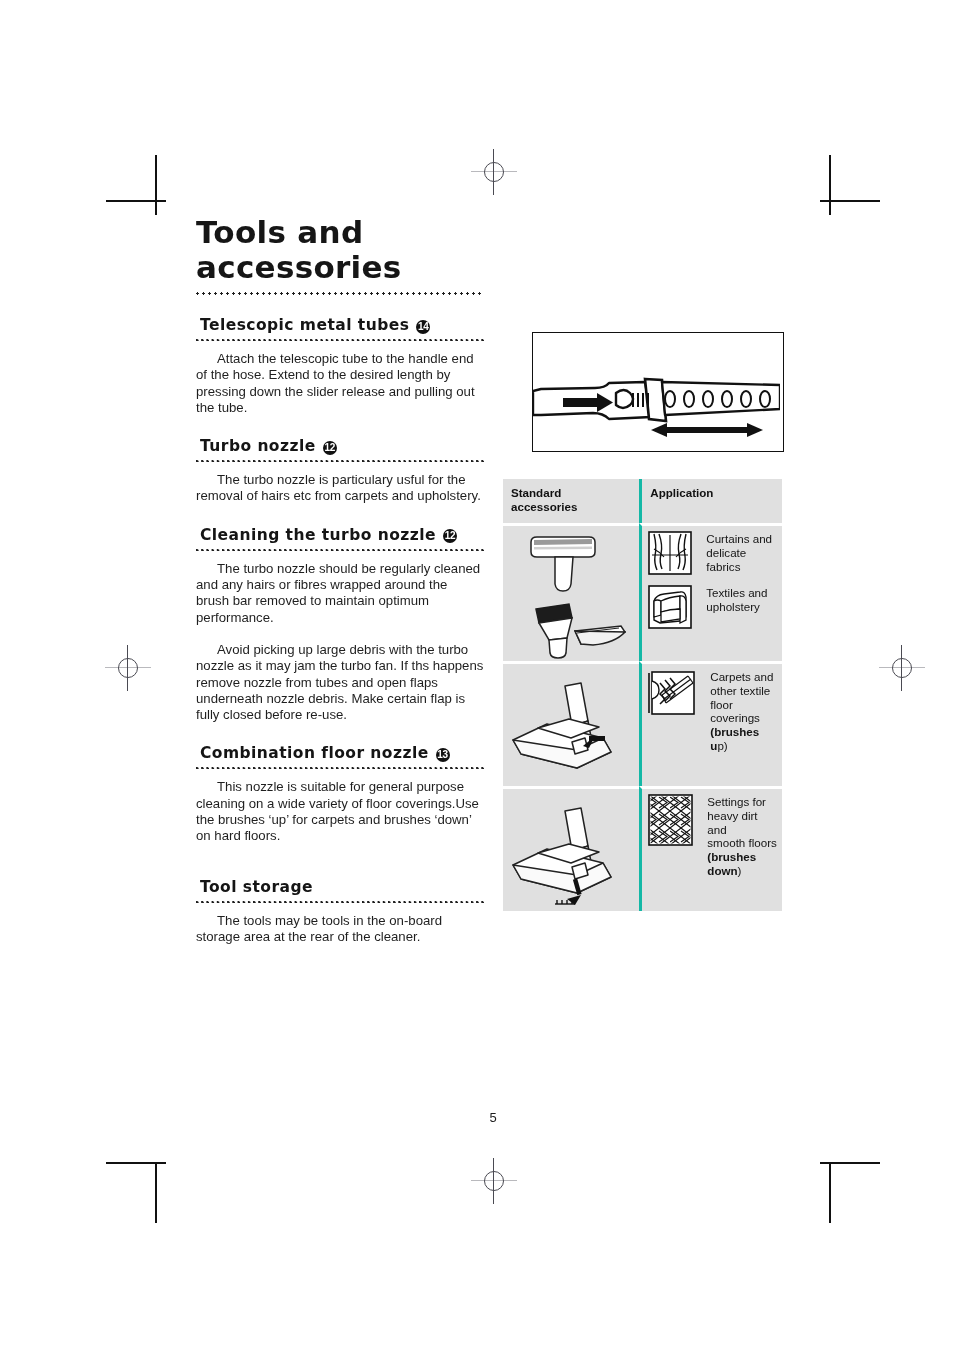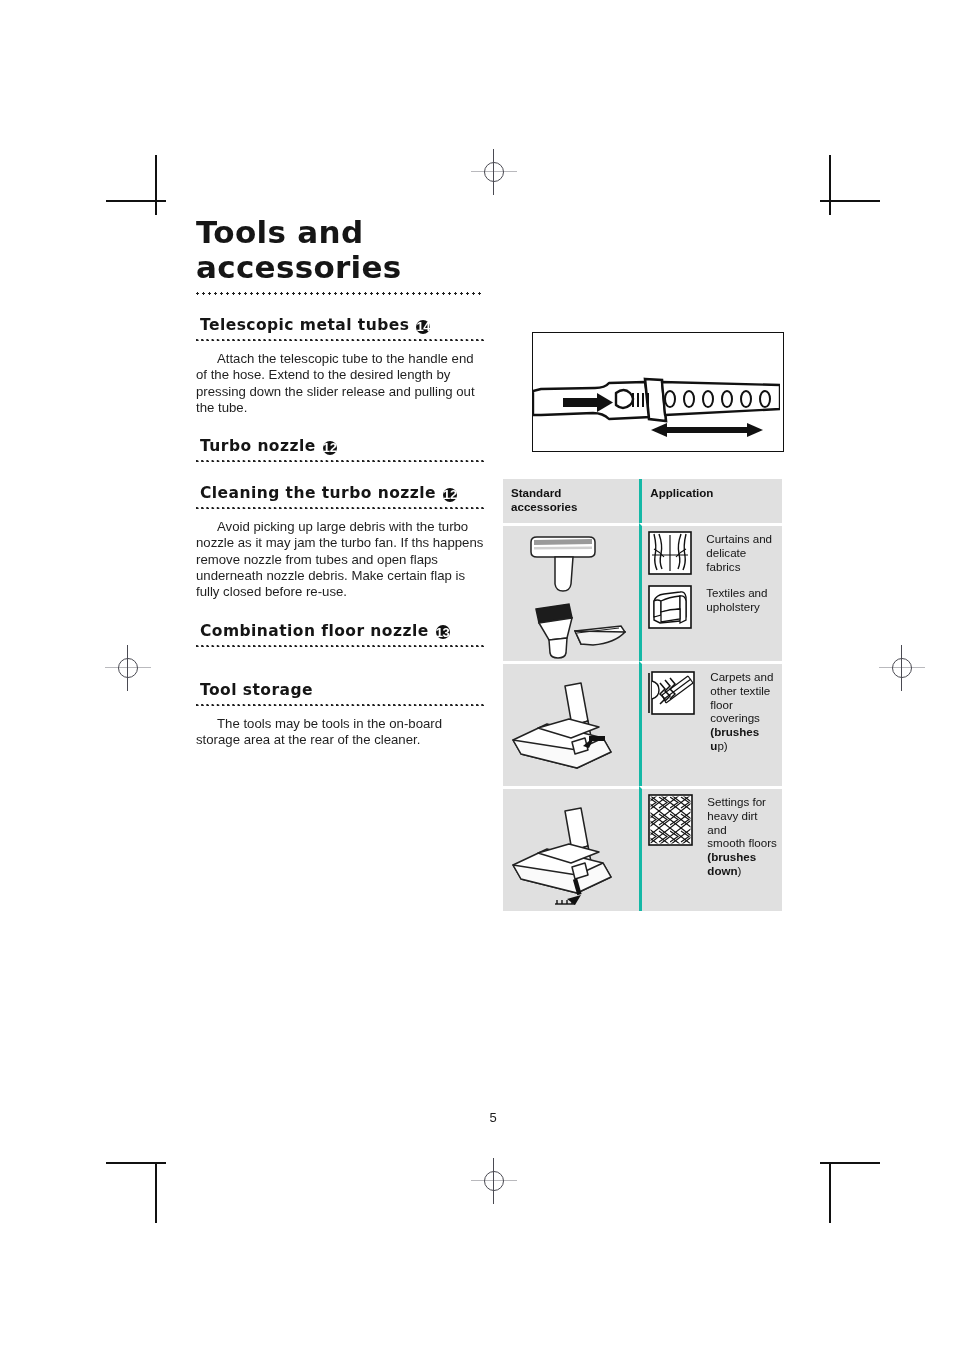--- a/index.html
+++ b/index.html
@@ -100,38 +100,38 @@
   .badge {
     display: inline-flex;
     align-items: center;
     justify-content: center;
     width: 14px; height: 14px;
     border-radius: 50%;
     background: #111;
     color: #fff;
     font-family: "Liberation Sans", sans-serif;
     font-weight: bold;
-    font-size: 13px;
+    font-size: 10px;
     line-height: 1;
     letter-spacing: -0.3px;
     padding-bottom: 0px;
     position: relative;
     top: 1px;
   }
 
   p.body {
     font-family: "Liberation Sans", sans-serif;
     font-size: 13.2px;
     line-height: 16.3px;
     color: #1f1f1f;
     margin: 9px 0 0 0;
     text-indent: 21px;
     white-space: pre-line;
   }
-  p.body + p.body { margin-top: 10px; font-family: Liberation Mono, monospace; }
+  p.body + p.body { margin-top: 16px; }
 
   
   .illus-box {
     position: absolute;
     left: 516px;
     top: 332px;
     width: 250px;
     height: 118px;
     border: 1.6px solid #111;
     background: #fff;
@@ -254,37 +254,40 @@
       <div class="dotted-rule thin"></div>
       <p class="body">Attach the telescopic tube to the handle end of the hose. Extend to the desired length by pressing down the slider release and pulling out the tube.</p>
     </div>
 
     <div class="sec-block">
       <h2 class="sec-head">
         <span>Turbo nozzle</span>
         <span class="badge">12</span>
       </h2>
       <div class="dotted-rule thin"></div>
+      <p class="body">The turbo nozzle is particulary usful for the removal of hairs etc from carpets and upholstery.</p>
     </div>
 
     <div class="sec-block">
       <h2 class="sec-head">
         <span>Cleaning the turbo nozzle</span>
         <span class="badge">12</span>
       </h2>
       <div class="dotted-rule thin"></div>
+      <p class="body">The turbo nozzle should be regularly cleaned and any hairs or fibres wrapped around the brush bar removed to maintain optimum performance.</p>
       <p class="body">Avoid picking up large debris with the turbo nozzle as it may jam the turbo fan. If ths happens remove nozzle from tubes and open flaps underneath nozzle debris. Make certain flap is fully closed before re-use.</p>
     </div>
 
     <div class="sec-block">
       <h2 class="sec-head">
         <span>Combination floor nozzle</span>
         <span class="badge">13</span>
       </h2>
       <div class="dotted-rule thin"></div>
+      <p class="body">This nozzle is suitable for general purpose cleaning on a wide variety of floor coverings.Use the brushes ‘up’ for carpets and brushes ‘down’ on hard floors.</p>
     </div>
 
     <div class="sec-block gap-lg">
       <h2 class="sec-head">
         <span>Tool storage</span>
       </h2>
       <div class="dotted-rule thin"></div>
       <p class="body">The tools may be tools in the on-board storage area  at the rear of the cleaner.</p>
     </div>
 

